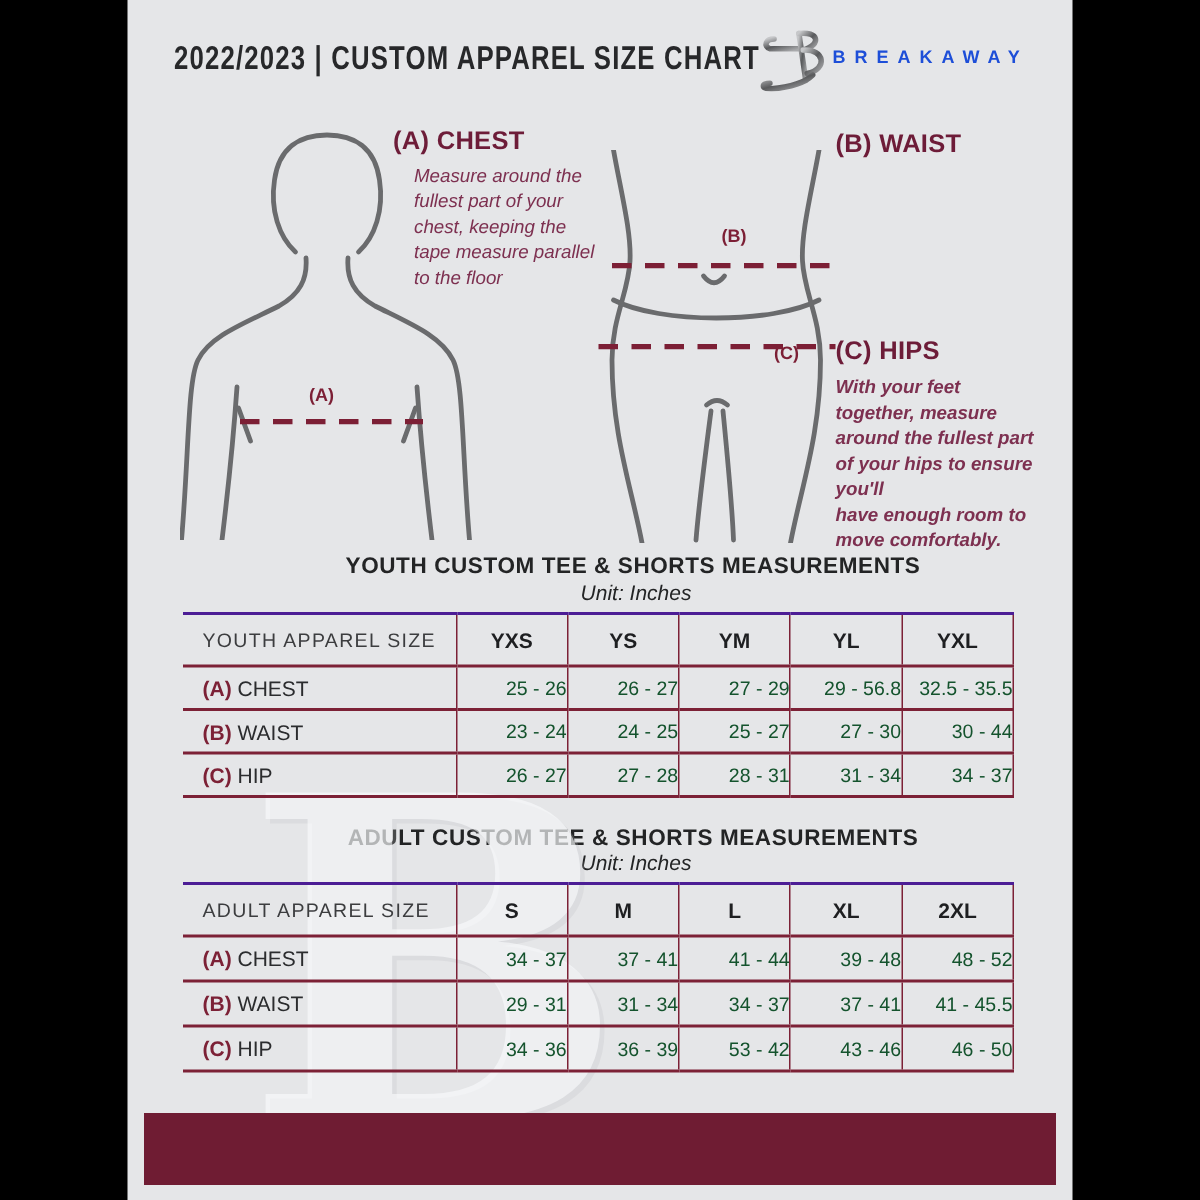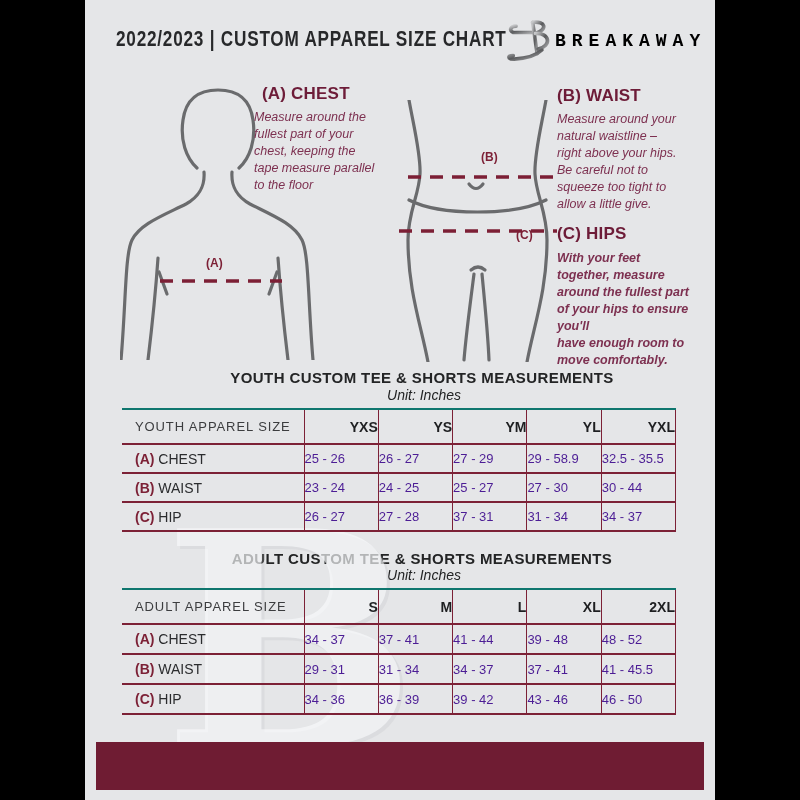--- a/index.html
+++ b/index.html
@@ -4,48 +4,48 @@
 <style>
   html,body { margin:0; padding:0; background:#000; }
   .stage { position:relative; width:800px; height:800px; background:#000; overflow:hidden;
            font-family:"Liberation Sans", sans-serif; }
   .page { position:absolute; left:85px; top:0; width:630px; height:800px; background:#e5e6e8; }
   .abs { position:absolute; }
 
   
   .doc-title { left:31px; top:26px; font-size:22px; font-weight:bold; color:#27282a;
                letter-spacing:1px; transform:scaleX(0.78); transform-origin:left top; white-space:nowrap; }
-  .brand { left:470px; top:31px; font-size:18px; font-weight:bold; letter-spacing:6px; color:#000000; white-space:nowrap;font-family:Liberation Mono, monospace; }
+  .brand { left:470px; top:31px; font-size:12px; font-weight:bold; letter-spacing:6px; color:#1d4ed8; white-space:nowrap; }
   .logo-svg { left:420px; top:15px; }
 
   
   .dash-label { font-weight:bold; font-size:12px; color:#7c1f35; }
 
   
   .instr-h { font-size:17px; font-weight:bold; color:#6d1c38; letter-spacing:0.2px; white-space:nowrap; }
   .instr-p { font-size:12.5px; font-style:italic; color:#7d3050; line-height:1.36; white-space:pre-line; }
 
   
   .tbl-title { left:0; width:674px; text-align:center; font-size:15px; font-weight:bold;
                color:#232425; letter-spacing:0.4px; }
   .tbl-unit  { left:0; width:678px; text-align:center; font-size:14px; font-style:italic; color:#232425; }
 
   
   .size-table { border-collapse:collapse; table-layout:fixed; position:absolute; left:37px;
                 width:554px; z-index:2; }
-  .size-table td { border-top:2px solid #0f766e; border-bottom:2px solid #7c2136;
+  .size-table td { border-top:2px solid #4c1d95; border-bottom:2px solid #7c2136;
                    border-right:1.5px solid #7c2136; border-left:none; padding:0; }
   .size-table col.c0 { width:182px; }
   .size-table tr.head td { height:33px; }
   .size-table tr.data td { height:27px; }
   #adult-table tr.data td { height:28px; }
   .lblcell { padding-left:13px !important; text-align:left; font-size:14px; color:#2b2c2e; }
   tr.head .lblcell { font-size:13px; letter-spacing:0.9px; color:#3c3d3f; }
-  .szcell { text-align:right; font-weight:bold; font-size:14px; color:#1e1f21; }
-  .valcell { text-align:left; font-size:13px; color:#4c1d95; }
+  .szcell { text-align:center; font-weight:bold; font-size:14px; color:#1e1f21; }
+  .valcell { text-align:right; font-size:13px; color:#14532d; }
   .pfx { font-weight:bold; color:#7c2136; }
 
   
   .watermark { left:78px; top:492px; font-family:"DejaVu Serif", serif; font-weight:bold;
                font-size:300px; line-height:1; color:rgba(250,251,253,0.6); z-index:1;
                text-shadow:3px 3px 0 rgba(190,192,196,0.25); }
 
   
   .footer-bar { left:11px; top:742px; width:608px; height:48px; background:#6f1c33; z-index:2; }
 
@@ -100,33 +100,27 @@
         <path d="M 79,174 C 75,205 71,235 69,260"></path>
         <path d="M 87,174 C 90,205 93,235 94,260"></path>
       </g>
       <path d="M 13,77 L 158,77" stroke="#7c1f35" stroke-width="3.5" stroke-dasharray="13 9" fill="none"></path>
       <path d="M 4,131 L 162,131" stroke="#7c1f35" stroke-width="3.5" stroke-dasharray="13 9" fill="none"></path>
     </svg>
     <div class="abs dash-label" style="left:396px; top:150px;">(B)</div>
     <div class="abs dash-label" style="left:431px; top:228px;">(C)</div>
 
     <div class="abs instr-h" style="left:177px; top:84px;">(A) CHEST</div>
-    <div class="abs instr-p" style="left:169px; top:109px; width:150px;">Measure around the
+    <div class="abs instr-p" style="left:191px; top:109px; width:150px;">Measure around the
 fullest part of your
 chest, keeping the
 tape measure parallel
 to the floor</div>
 
     <div class="abs instr-h" style="left:472px; top:86px;">(B) WAIST</div>
-    <div class="abs instr-p" style="left:472px; top:111px; width:155px;">Measure around your
-natural waistline –
-right above your hips.
-Be careful not to
-squeeze too tight to
-allow a little give.</div>
 
     <div class="abs instr-h" style="left:472px; top:224px;">(C) HIPS</div>
     <div class="abs instr-p" style="left:472px; top:250px; width:158px;font-weight:bold;">With your feet
 together, measure
 around the fullest part
 of your hips to ensure
 you'll
 have enough room to
 move comfortably.</div>
 
@@ -151,36 +145,36 @@
         <td class="szcell">YS</td>
         <td class="szcell">YM</td>
         <td class="szcell">YL</td>
         <td class="szcell">YXL</td>
       </tr>
       <tr class="data">
         <td class="lblcell"><span class="pfx">(A)</span> <span>CHEST</span></td>
         <td class="valcell">25 - 26</td>
         <td class="valcell">26 - 27</td>
         <td class="valcell">27 - 29</td>
-        <td class="valcell">29 - 58.9</td>
+        <td class="valcell">29 - 56.8</td>
         <td class="valcell">32.5 - 35.5</td>
       </tr>
       <tr class="data">
         <td class="lblcell"><span class="pfx">(B)</span> <span>WAIST</span></td>
         <td class="valcell">23 - 24</td>
         <td class="valcell">24 - 25</td>
         <td class="valcell">25 - 27</td>
         <td class="valcell">27 - 30</td>
         <td class="valcell">30 - 44</td>
       </tr>
       <tr class="data">
         <td class="lblcell"><span class="pfx">(C)</span> <span>HIP</span></td>
         <td class="valcell">26 - 27</td>
         <td class="valcell">27 - 28</td>
-        <td class="valcell">37 - 31</td>
+        <td class="valcell">28 - 31</td>
         <td class="valcell">31 - 34</td>
         <td class="valcell">34 - 37</td>
       </tr>
     </tbody>
       </table>
 
     <div class="abs tbl-title" style="top:550px;text-align:center;">ADULT CUSTOM TEE &amp; SHORTS MEASUREMENTS</div>
     <div class="abs tbl-unit" style="top:567px;">Unit: Inches</div>
 
     <table class="size-table" id="adult-table" style="top:588px;">
@@ -214,21 +208,21 @@
         <td class="valcell">29 - 31</td>
         <td class="valcell">31 - 34</td>
         <td class="valcell">34 - 37</td>
         <td class="valcell">37 - 41</td>
         <td class="valcell">41 - 45.5</td>
       </tr>
       <tr class="data">
         <td class="lblcell"><span class="pfx">(C)</span> <span>HIP</span></td>
         <td class="valcell">34 - 36</td>
         <td class="valcell">36 - 39</td>
-        <td class="valcell">39 - 42</td>
+        <td class="valcell">53 - 42</td>
         <td class="valcell">43 - 46</td>
         <td class="valcell">46 - 50</td>
       </tr>
     </tbody>
       </table>
 
     <div class="abs footer-bar"></div>
 
   </div>
 </div>

